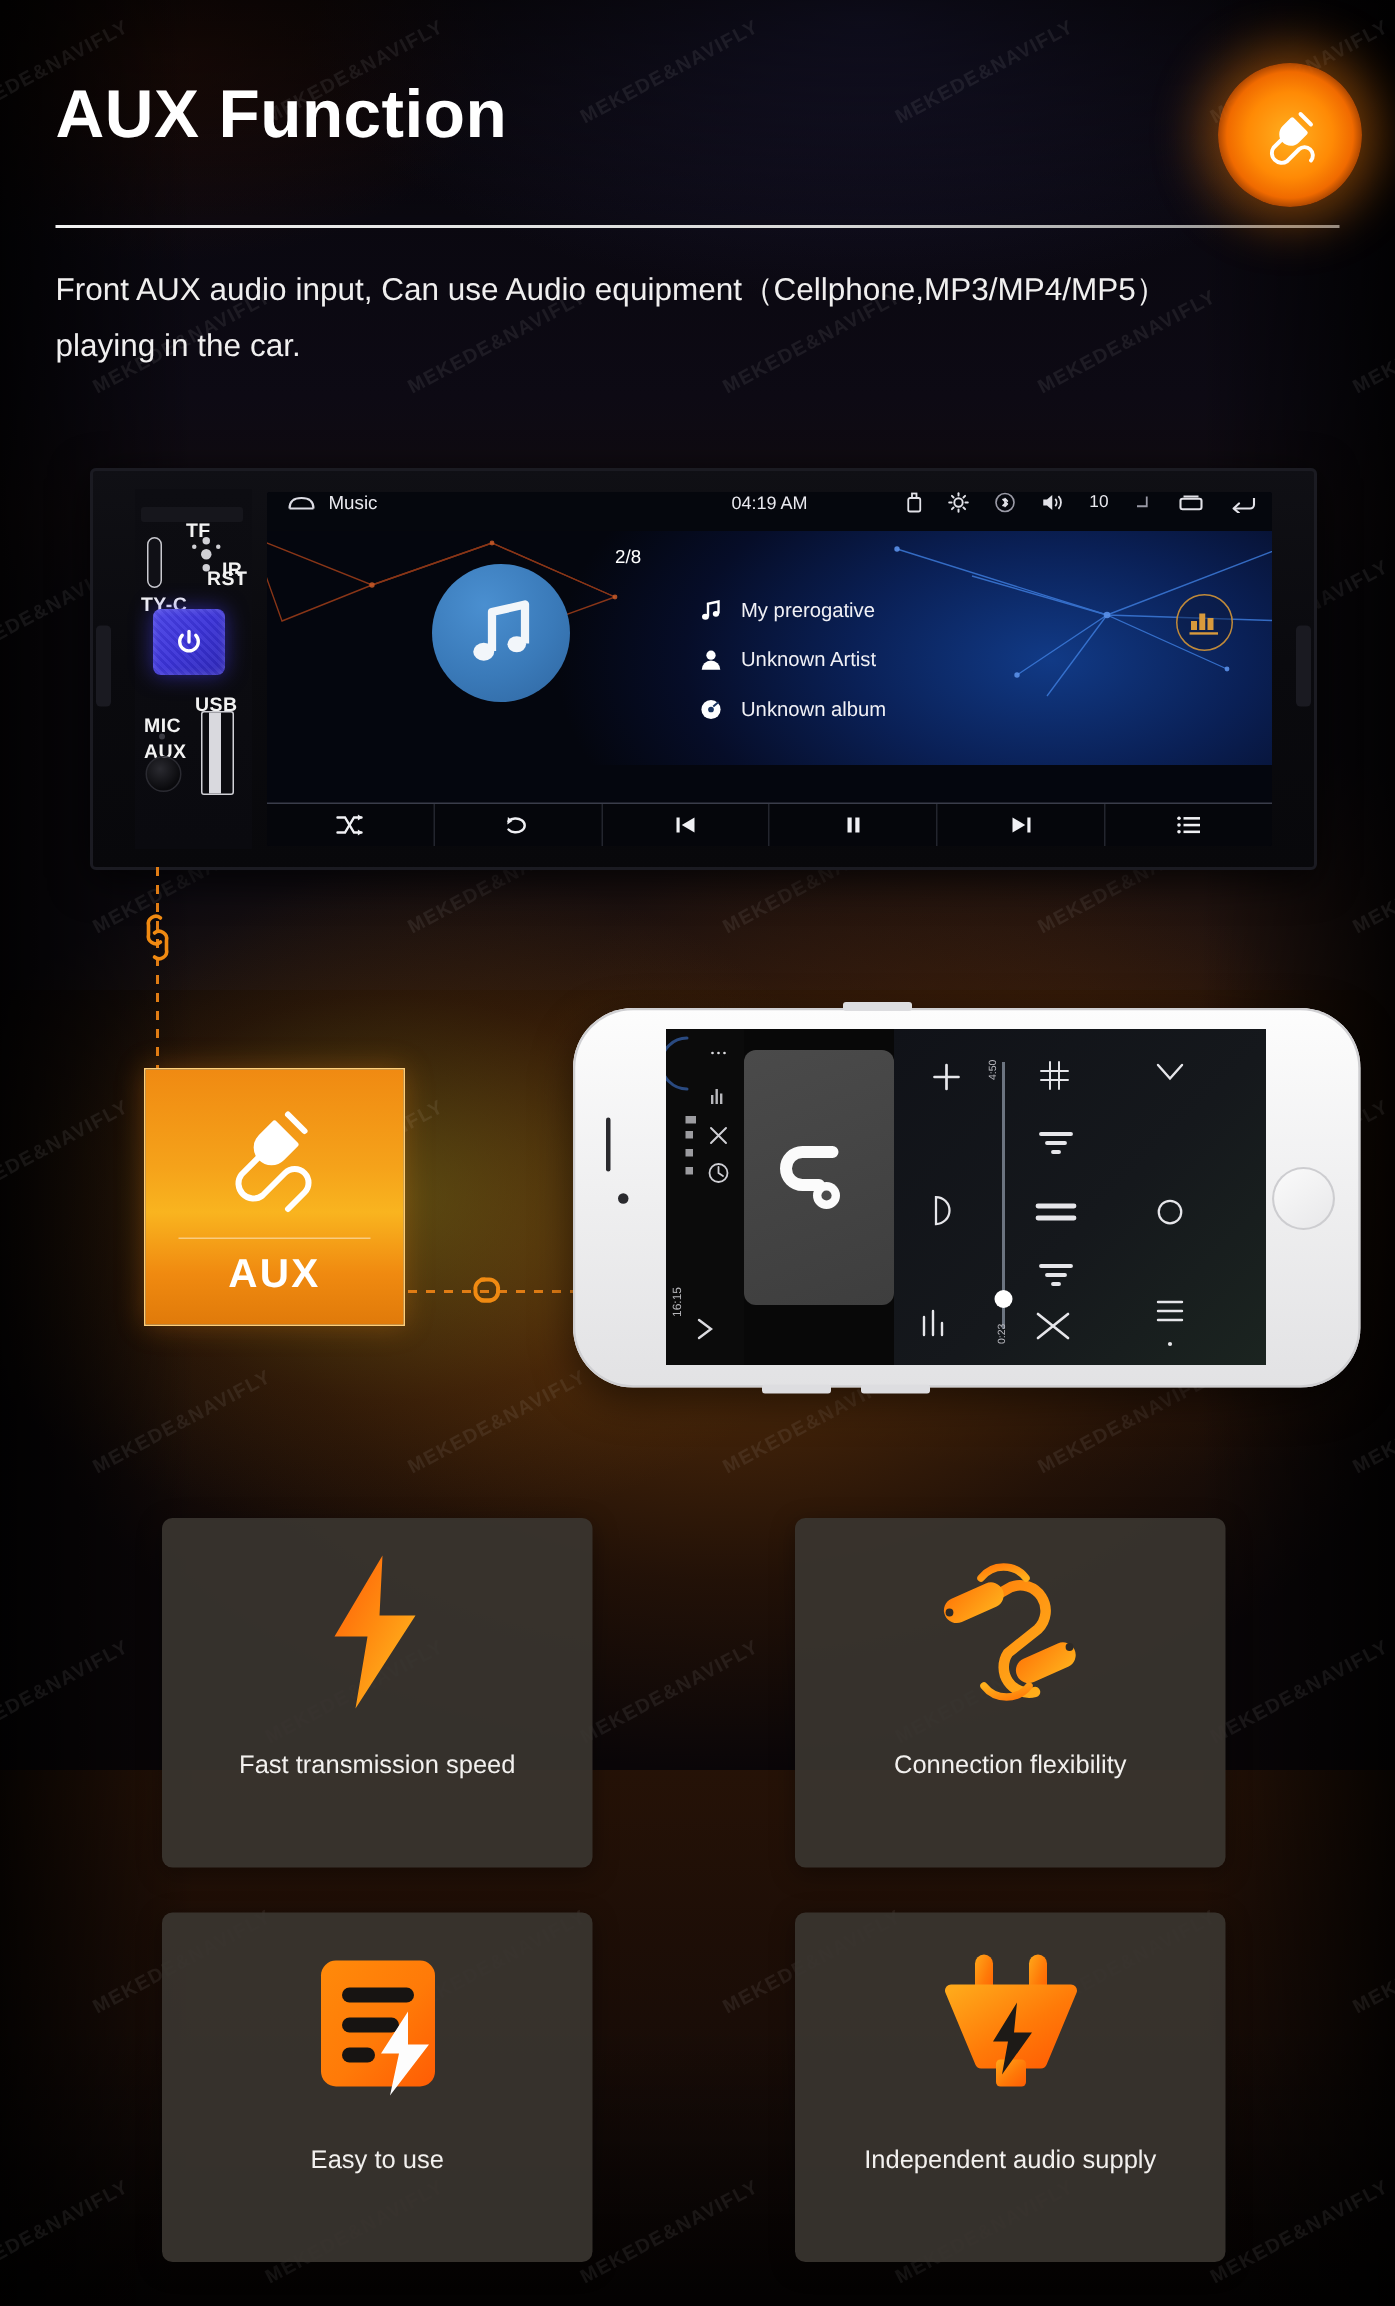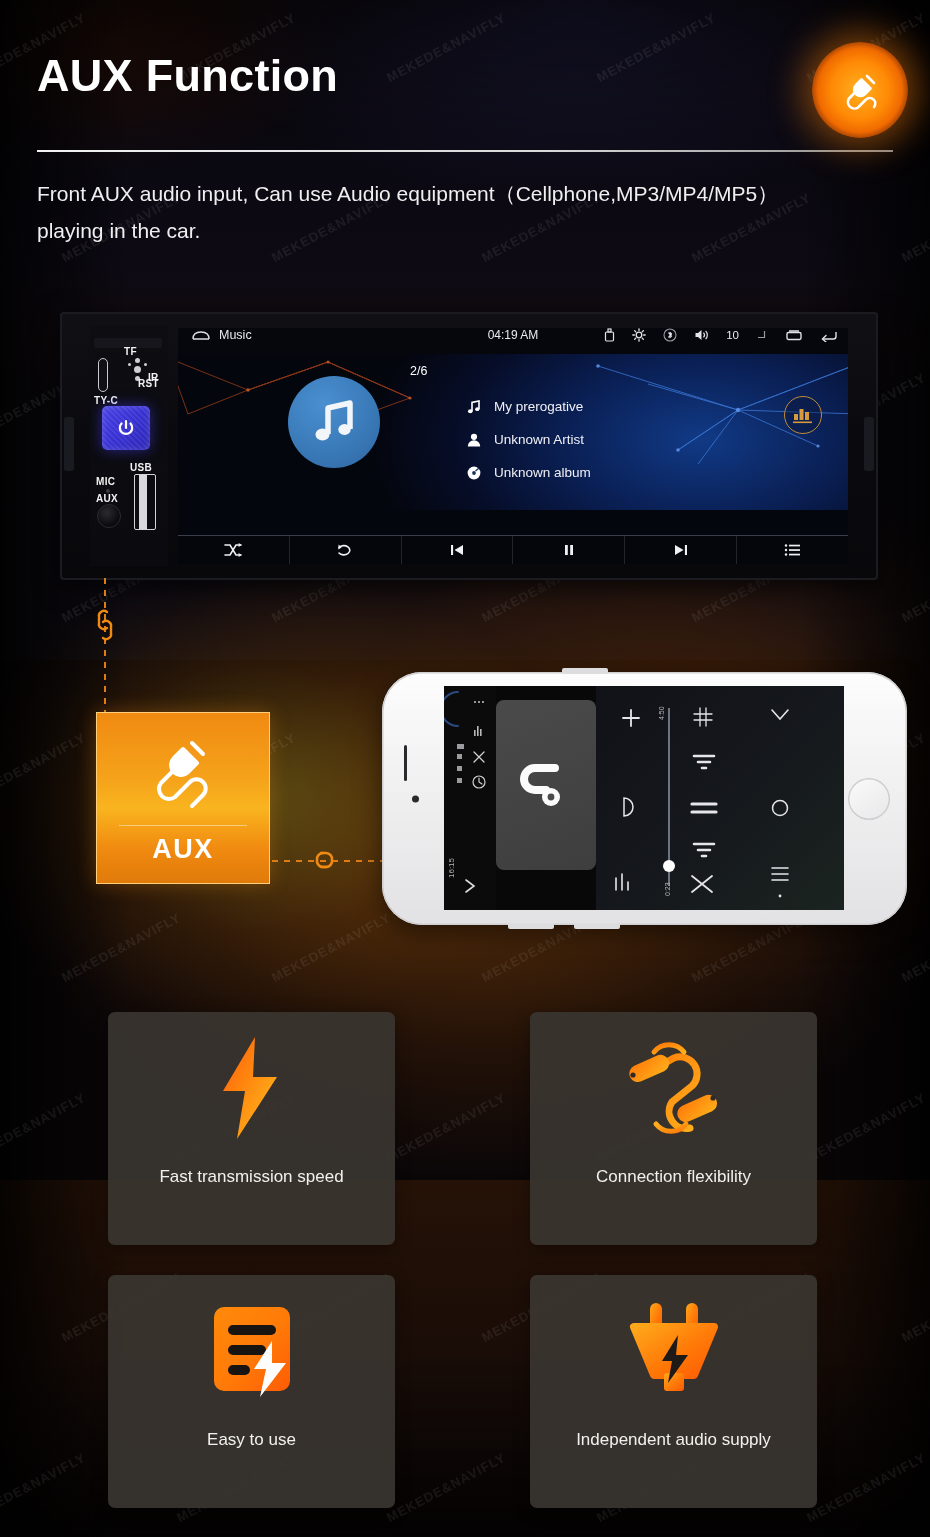--- a/index.html
+++ b/index.html
@@ -84,21 +84,21 @@
   }
   .ear { position:absolute; width:10px; height:54px; background:#1a1a21; border-radius:3px; }
   .ear.l { left:4px; top:105px; }
   .ear.r { right:4px; top:105px; }
 
   .panel {
     position:absolute; left:30px; top:14px; width:78px; height:240px;
     background:linear-gradient(180deg,#0d0d12 0%,#0a0a0f 100%);
   }
   .panel-top { position:absolute; left:4px; top:12px; width:68px; height:10px; background:#16161c; border-radius:2px; }
-  .lbl { position:absolute; color:#f2f2f2; font-size:10px; font-weight:700; letter-spacing:.3px;text-align:center; }
+  .lbl { position:absolute; color:#f2f2f2; font-size:13px; font-weight:700; letter-spacing:.3px;text-align:center; }
   .tyc-port {
     position:absolute; left:8px; top:32px; width:10px; height:34px;
     border:1.4px solid #c9c9cf; border-radius:6px; background:#101016;
   }
   .tf-slot { position:absolute; left:36px; top:32px; width:24px; height:26px; }
   .tf-slot .dot { position:absolute; border-radius:50%; background:#cfcfd4; }
   .pwr-btn {
     position:absolute; left:12px; top:80px; width:48px; height:44px;
     border-radius:5px;
     background:
@@ -437,21 +437,21 @@
             <circle cx="500" cy="96" r="1.8"></circle>
               <circle cx="640" cy="92" r="1.6"></circle>
           </g>
           <g fill="#c85a28" opacity="0.85">
             <circle cx="70" cy="36" r="1.8"></circle>
               <circle cx="150" cy="8" r="1.6"></circle>
               <circle cx="232" cy="44" r="1.6"></circle>
           </g>
         </svg>
 
-        <div class="track-idx">2/6</div>
+        <div class="track-idx">2/8</div>
 
         <div class="albumart">
           <svg width="56" height="56" viewBox="0 0 56 56">
             <path d="M22 40 L22 14 L44 9 L44 35" stroke="#f2f6fa" stroke-width="5.5" fill="none" stroke-linejoin="round"></path>
             <ellipse cx="16.5" cy="40.5" rx="7" ry="6" fill="#f2f6fa"></ellipse>
             <ellipse cx="38.5" cy="35.5" rx="6.2" ry="5.4" fill="#f2f6fa"></ellipse>
           </svg>
         </div>
 
         <div class="meta">

